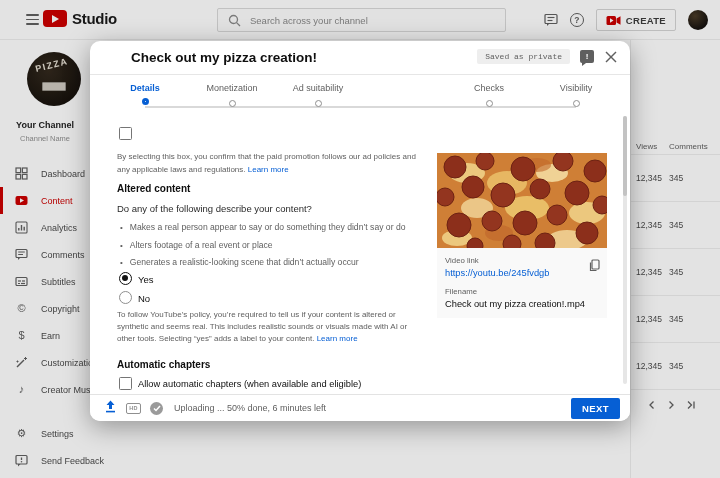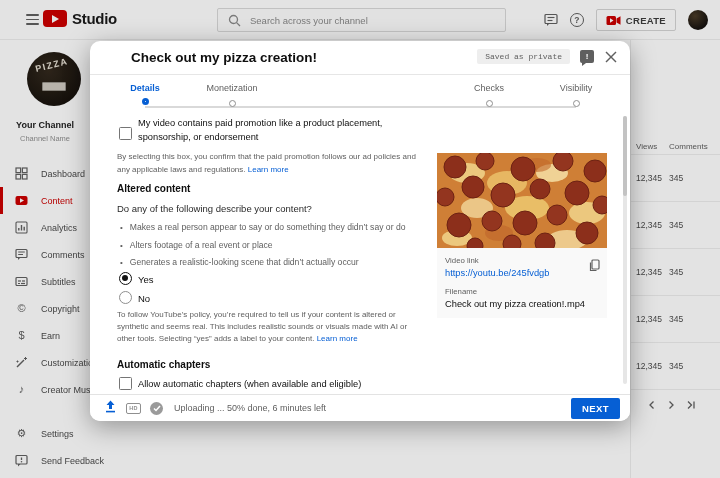--- a/index.html
+++ b/index.html
@@ -322,31 +322,34 @@
 
     <div class="step-line"></div>
     <div class="step" style="left:15px">
       <div class="step-label active">Details</div>
       <div class="step-dot active"></div>
     </div>
     <div class="step" style="left:102px">
       <div class="step-label">Monetization</div>
       <div class="step-dot"></div>
     </div>
+    <div class="step" style="left:188px">
+      <div class="step-label">Ad suitability</div>
+      <div class="step-dot"></div>
+    </div>
     <div class="step" style="left:359px">
       <div class="step-label">Checks</div>
       <div class="step-dot"></div>
     </div>
     <div class="step" style="left:446px">
       <div class="step-label">Visibility</div>
       <div class="step-dot"></div>
     </div>
 
     <span class="chkbox" style="left:29px; top:86px"></span>
-    <div class="paid-label">My video contains paid promotion like a product placement, sponsorship, or endorsement</div>
     <div class="disclaimer">
       <span>By selecting this box, you confirm that the paid promotion follows our ad policies and any applicable laws and regulations. </span><span class="link-inline">Learn more</span>
     </div>
 
     <div class="sec-head" style="top:142px">Altered content</div>
     <div class="question">Do any of the following describe your content?</div>
     <div class="bullet" style="top:181px">Makes a real person appear to say or do something they didn’t say or do</div>
     <div class="bullet" style="top:199px">Alters footage of a real event or place</div>
     <div class="bullet" style="top:216px">Generates a realistic-looking scene that didn’t actually occur</div>
 

